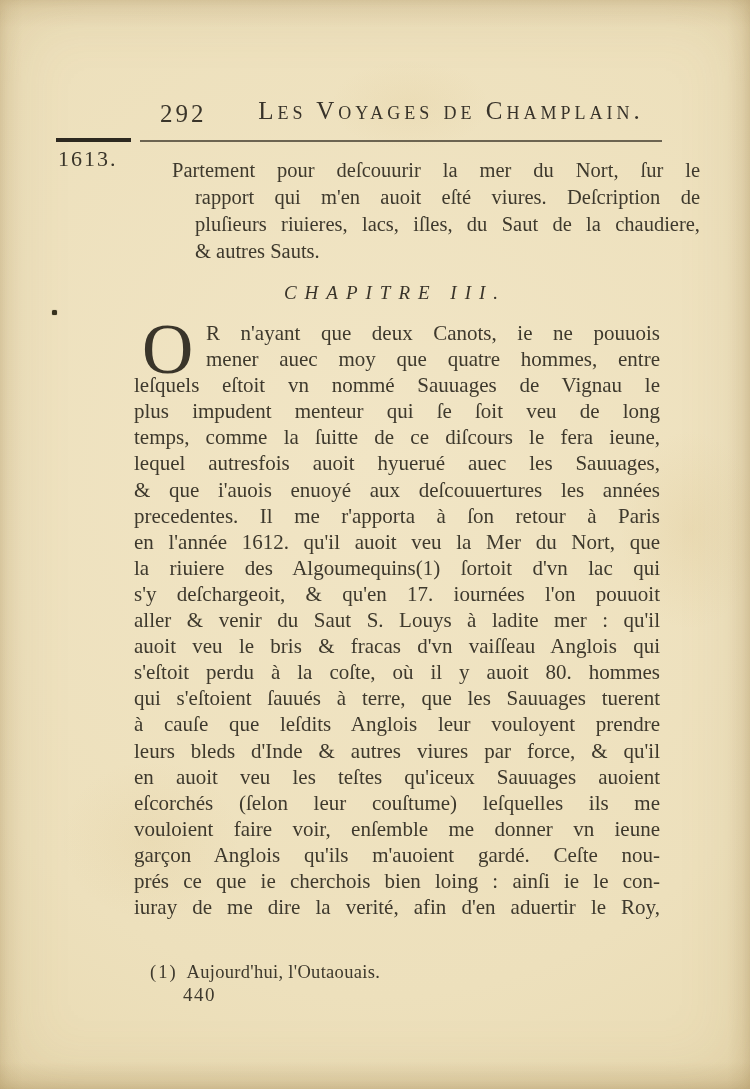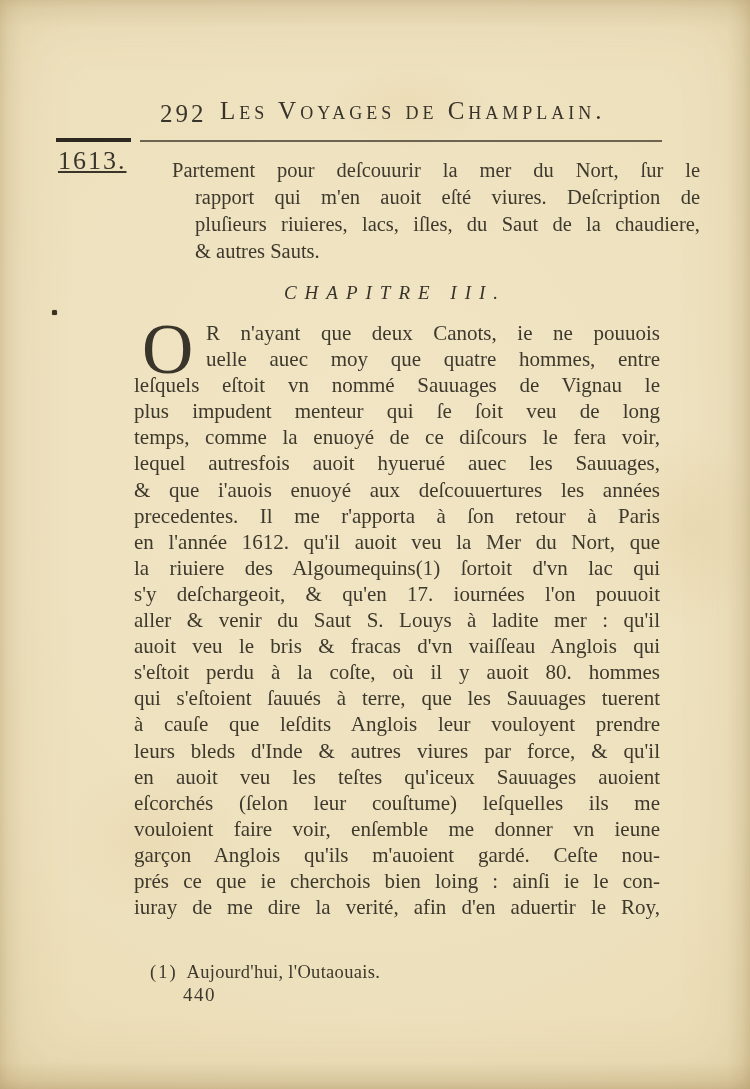--- a/index.html
+++ b/index.html
@@ -31,33 +31,34 @@
   }
 
   
   .page-header { position: absolute; left: 140px; top: 97px; width: 522px; height: 32px; margin-left: 20px; }
   .folio {
     position: absolute; left: 0; top: 3px;
     font-size: 25px; letter-spacing: 3px; color: #3a352a;
   }
   .running-title {
     position: absolute; left: 60px; right: 0; top: 0;
+    text-align: center;
     font-variant: small-caps;
     font-size: 25px; letter-spacing: 4px;
     color: #38332a;
   }
   .header-rule {
     position: absolute; left: 140px; top: 140px; width: 522px; height: 2px;
     background: #4b4536; opacity: .8;
   }
 
   
   .margin-note { position: absolute; left: 56px; top: 138px; width: 78px; }
   .margin-rule { width: 75px; height: 3.5px; background: #2d2920; margin-bottom: 4px; }
-  .margin-year { font-size: 26px; letter-spacing: 2px; color: #3a352a; padding-left: 2px; text-decoration: underline; }
+  .margin-year { font-size: 22px; letter-spacing: 2px; color: #3a352a; padding-left: 2px; }
 
   
   .argument {
     position: absolute; left: 134px; top: 157px; width: 528px;
     font-size: 20.5px; line-height: 27px;
     color: #3e392d;
     margin-left: 38px;
   }
   .arg-cont { padding-left: 23px; }
   .jline { text-align: justify; text-align-last: justify; }
@@ -118,24 +119,24 @@
     <div class="arg-line arg-cont jline">rapport qui m'en auoit eſté viures. Deſcription de</div>
     <div class="arg-line arg-cont jline">pluſieurs riuieres, lacs, iſles, du Saut de la chaudiere,</div>
     <div class="arg-line arg-cont">&amp; autres Sauts.</div>
   </section>
 
   <h2 class="chapter-heading">CHAPITRE III.</h2>
 
   <section class="body-text">
     <span class="drop-cap">O</span>
     <div class="bline after-drop jline">R n'ayant que deux Canots, ie ne pouuois</div>
-    <div class="bline after-drop jline">uelle auec moy que quatre hommes, entre</div>
+    <div class="bline after-drop jline">mener auec moy que quatre hommes, entre</div>
     <div class="bline jline">leſquels eſtoit vn nommé Sauuages de Vignau le</div>
     <div class="bline jline">plus impudent menteur qui ſe ſoit veu de long</div>
-    <div class="bline jline">temps, comme la enuoyé de ce diſcours le fera voir,</div>
+    <div class="bline jline">temps, comme la ſuitte de ce diſcours le fera ieune,</div>
     <div class="bline jline">lequel autresfois auoit hyuerué auec les Sauuages,</div>
     <div class="bline jline">&amp; que i'auois enuoyé aux deſcouuertures les années</div>
     <div class="bline jline">precedentes. Il me r'apporta à ſon retour à Paris</div>
     <div class="bline jline">en l'année 1612. qu'il auoit veu la Mer du Nort, que</div>
     <div class="bline jline">la riuiere des Algoumequins(1) ſortoit d'vn lac qui</div>
     <div class="bline jline">s'y deſchargeoit, &amp; qu'en 17. iournées l'on pouuoit</div>
     <div class="bline jline">aller &amp; venir du Saut S. Louys à ladite mer : qu'il</div>
     <div class="bline jline">auoit veu le bris &amp; fracas d'vn vaiſſeau Anglois qui</div>
     <div class="bline jline">s'eſtoit perdu à la coſte, où il y auoit 80. hommes</div>
     <div class="bline jline">qui s'eſtoient ſauués à terre, que les Sauuages tuerent</div>

